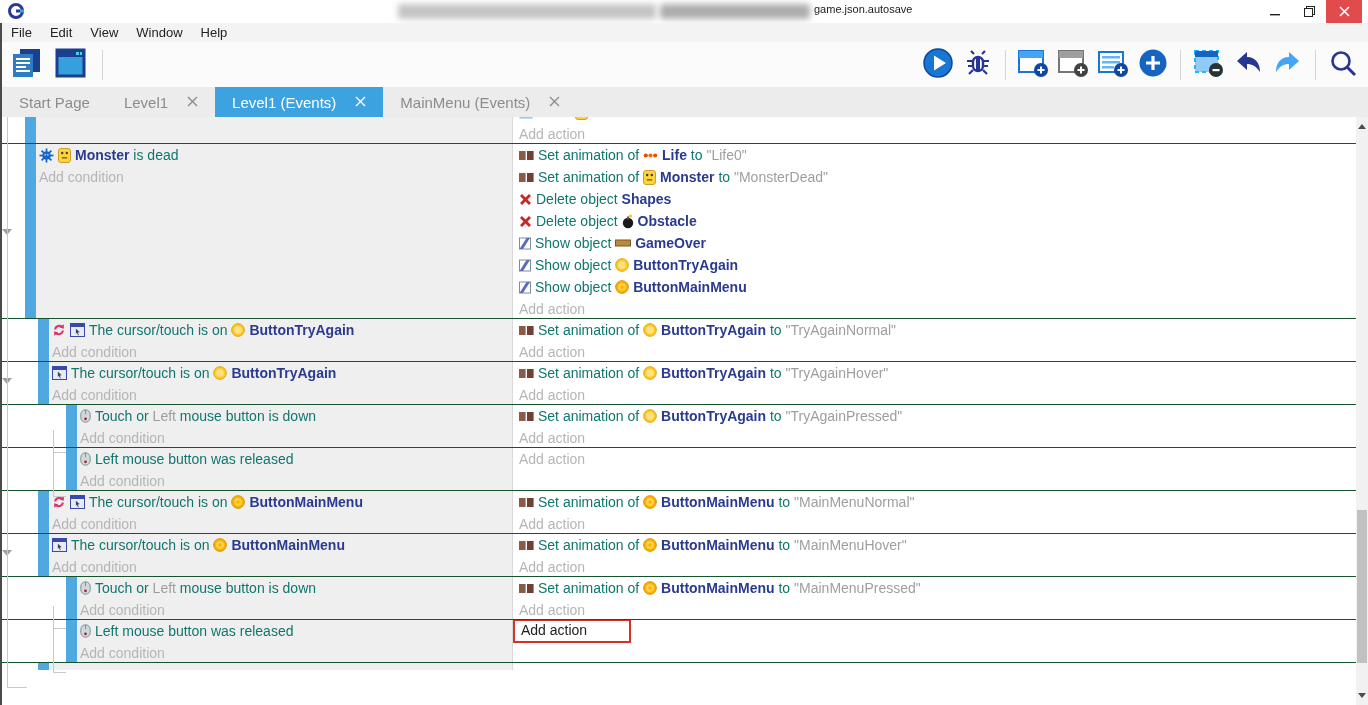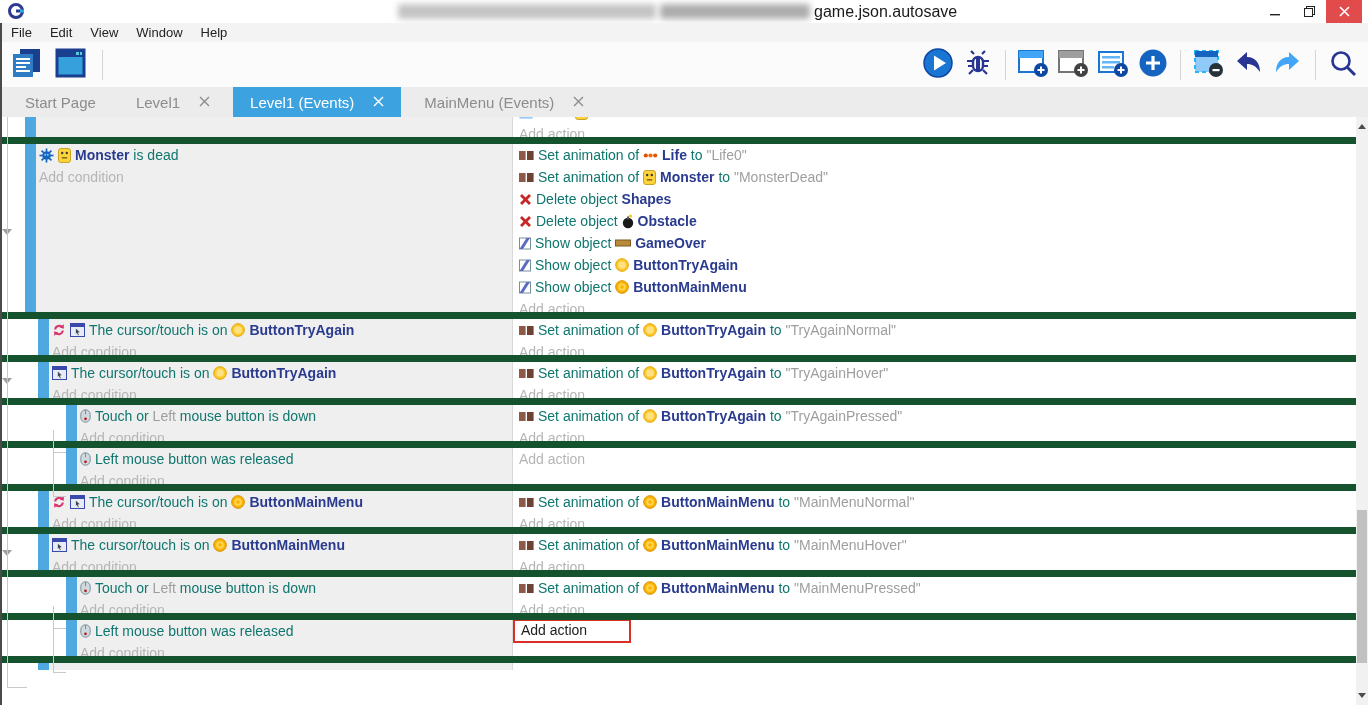--- a/index.html
+++ b/index.html
@@ -6,21 +6,21 @@
   body{width:1368px;height:705px;position:relative;overflow:hidden;background:#fff;
        font-family:"Liberation Sans","DejaVu Sans",sans-serif;-webkit-font-smoothing:antialiased;}
   #left-edge{position:absolute;left:0;top:23px;width:2px;height:682px;background:#4a4a4a;z-index:50;}
 
   
   #titlebar{position:absolute;left:0;top:0;width:1368px;height:23px;background:#ffffff;}
   #logo{position:absolute;left:7px;top:2px;width:18px;height:18px;}
   .tblur{position:absolute;top:4px;height:15px;background:#b9b9b9;filter:blur(3px);border-radius:2px;}
   #title-blur1{left:398px;width:258px;background:#c4c4c4;}
   #title-blur2{left:660px;width:150px;background:#adadad;}
-  #title-text{position:absolute;left:814px;top:3px;font-size:16px;color:#1a1a1a;}
+  #title-text{position:absolute;left:814px;top:3px;font-size:11px;color:#1a1a1a;}
   #win-controls{position:absolute;right:0;top:0;height:23px;display:flex;align-items:stretch;}
   .winbtn{width:34px;display:flex;align-items:center;justify-content:center;color:#222;}
   .winbtn svg{display:block}
   #btn-close{background:#e14b4b;width:36px;margin-right:6px;}
 
   
   #menubar{position:absolute;left:2px;top:23px;width:1366px;height:19px;background:#f3f3f3;
            display:flex;align-items:center;font-size:13px;color:#222;}
   .menu-item{padding:0 9px;height:19px;line-height:19px;}
 
@@ -28,28 +28,28 @@
   #toolbar{position:absolute;left:2px;top:42px;width:1366px;height:45px;background:#fbfbfb;
            display:flex;align-items:center;}
   #toolbar-left{display:flex;align-items:center;gap:10px;padding-left:8px;}
   #toolbar-right{display:flex;align-items:center;gap:6px;margin-left:auto;padding-right:8px;}
   .tbtn{width:34px;height:34px;display:flex;align-items:center;justify-content:center;}
   .tsep{width:1px;height:30px;background:#d5d5d5;margin:0 4px;}
 
   
   #tabbar{position:absolute;left:2px;top:87px;width:1366px;height:30px;background:#ececec;
           display:flex;align-items:stretch;font-size:15px;color:#8c8c8c;}
-  .tab{display:flex;align-items:center;padding:0 17px;gap:19px;white-space:nowrap;margin-left:6px;}
+  .tab{display:flex;align-items:center;padding:0 17px;gap:19px;white-space:nowrap;}
   .tab .tab-x{font-size:14px;color:#8c8c8c;}
   .tab.active{background:#3da2e0;color:#ffffff;}
   .tab.active .tab-x{color:#ffffff;}
 
   
   #events{position:absolute;left:0;top:117px;width:1356px;height:588px;overflow:hidden;background:#fff;}
-  .event{position:relative;overflow:hidden;border-bottom:7px solid #14532d;background:#fff;box-sizing:border-box;}
+  .event{position:relative;overflow:hidden;border-bottom:1px solid #14532d;background:#fff;box-sizing:border-box;}
   .ev-inner{position:absolute;left:0;right:0;}
   .ev-bar{position:absolute;top:0;bottom:0;width:11px;background:#4fa8e0;}
   .ev-condbg{position:absolute;top:0;bottom:0;background:#efefef;}
   .ev-actcell{position:absolute;top:0;bottom:0;left:512px;right:0;background:#ffffff;border-left:1px solid #d9d9d9;}
   .evline{height:22px;display:flex;align-items:center;font-size:14px;color:#212121;white-space:pre;}
   .evline .evicon{display:inline-flex;align-items:center;margin-right:4px;}
   .evline .evicon svg{display:block;}
   .seg-p{color:#0f766e;}
   .seg-o{color:#2a3b8f;font-weight:bold;}
   .seg-q{color:#9e9e9e;}

